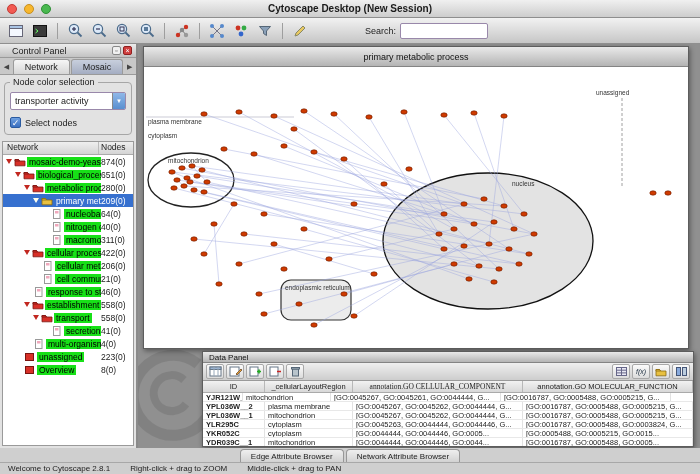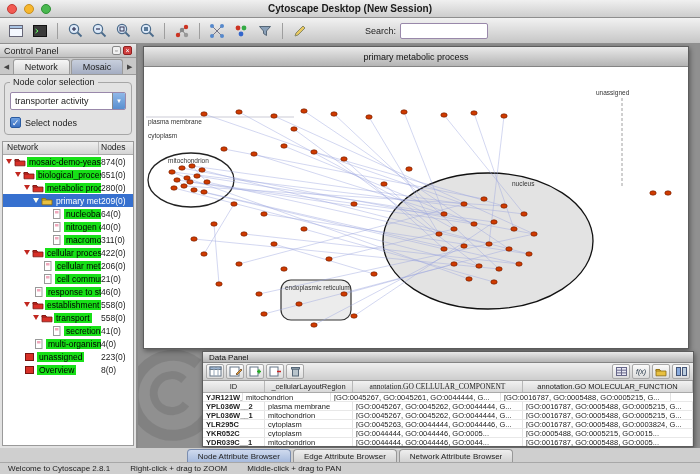--- a/index.html
+++ b/index.html
@@ -24,21 +24,21 @@
   .search-combo { width:88px; height:16px; background:#fff; border:1px solid #98a; border-radius:2px; display:flex; overflow:hidden; }
   .search-input { flex:1; border:none; outline:none; font-size:9px; padding:0 3px; background:transparent; font-family:inherit; }
   .combo-btn { width:13px; background:linear-gradient(#8fb7e8,#5a8fd0); display:flex; align-items:center; justify-content:center; color:#fff; font-size:6px; border-left:1px solid #888; }
 
   
   .main { position:absolute; top:44px; left:0; width:700px; height:404px; display:flex; }
 
   
   .control-panel { width:138px; background:#e2e2e2; border-right:2px solid #8a8a8a; display:flex; flex-direction:column; }
   .panel-header { height:14px; background:linear-gradient(#ececec,#c2c2c2); border-bottom:1px solid #9a9a9a; display:flex; align-items:center; font-size:9px; padding:0 4px; }
-  .ph-title { flex:1; }
+  .ph-title { flex:1;margin-left:8px; }
   .ph-icon { width:9px; height:9px; font-size:7px; line-height:8px; text-align:center; margin-left:2px; border-radius:2px; }
   .ph-float { border:1px solid #888; background:#f0f0f0; color:#555; }
   .ph-close { background:#d04040; color:#fff; border:1px solid #902020; }
   .cp-tabs { height:17px; display:flex; align-items:flex-end; background:#c8c8c8; border-bottom:1px solid #9a9a9a; padding:0 1px; gap:1px; }
   .cp-arrow { width:11px; height:14px; font-size:7px; display:flex; align-items:center; justify-content:center; color:#444; }
   .cp-tab { height:15px; padding:0 11px; font-size:9px; display:flex; align-items:center; border:1px solid #9a9a9a; border-bottom:none; border-radius:3px 3px 0 0; background:linear-gradient(#f6f6f6,#d6d6d6); }
   .cp-tab.selected { background:linear-gradient(#c8cfdd,#a4adc2); }
   .groupbox { margin:7px 4px 3px; border:1px solid #a6a6a6; border-radius:4px; padding:9px 5px 6px; position:relative; }
   .groupbox-title { position:absolute; top:-6px; left:5px; background:#e2e2e2; padding:0 3px; font-size:9px; }
   .combo { height:18px; background:#fff; border:1px solid #98a; border-radius:2px; display:flex; align-items:center; margin-bottom:7px; overflow:hidden; }
@@ -633,21 +633,20 @@
               <div class="dt-cell" style="width: 170px;">[GO:0044444, GO:0044446, GO:0044...</div>
               <div class="dt-cell" style="width: 170px;">[GO:0016787, GO:0005488, GO:0005...</div>
             </div>
           </div>
       </div>
     </div>
   </div>
 </div>
 
 <div class="south-tabs" id="south-tabs">
-    <div class="stab selected">Node Attribute Browser</div>
     <div class="stab">Edge Attribute Browser</div>
     <div class="stab">Network Attribute Browser</div>
   </div>
 
 <div class="statusbar">
   <span>Welcome to Cytoscape 2.8.1</span>
   <span>Right-click + drag to ZOOM</span>
   <span>Middle-click + drag to PAN</span>
 </div>
 

